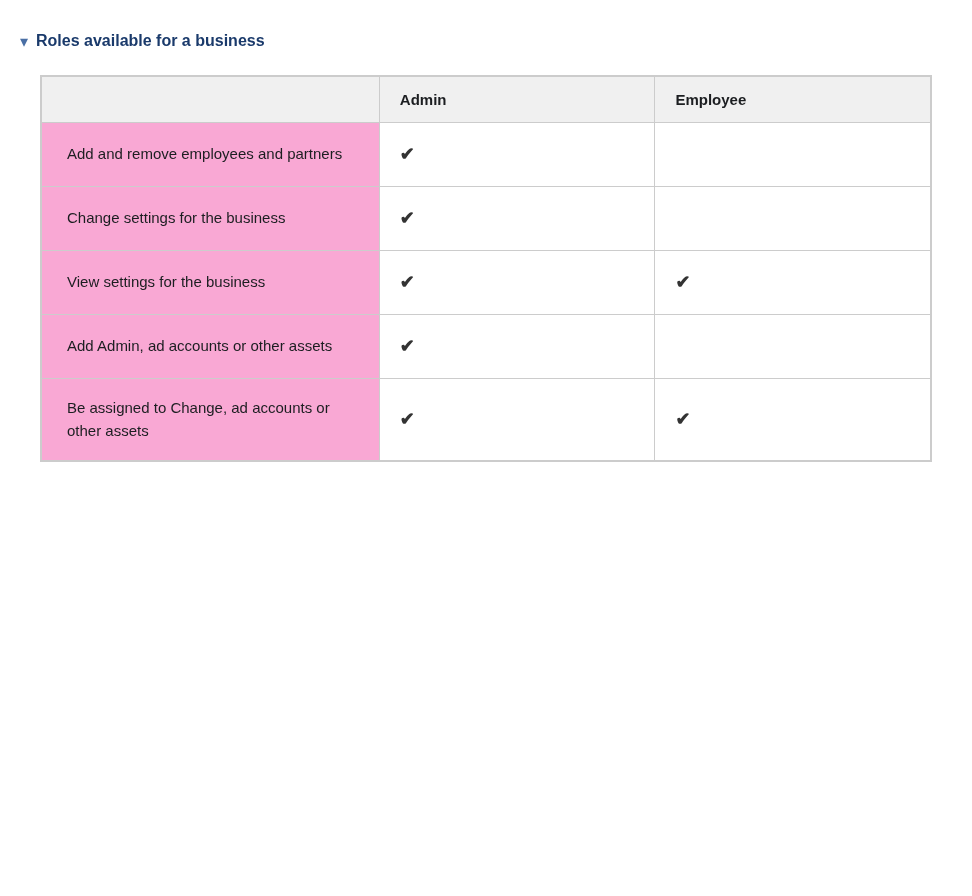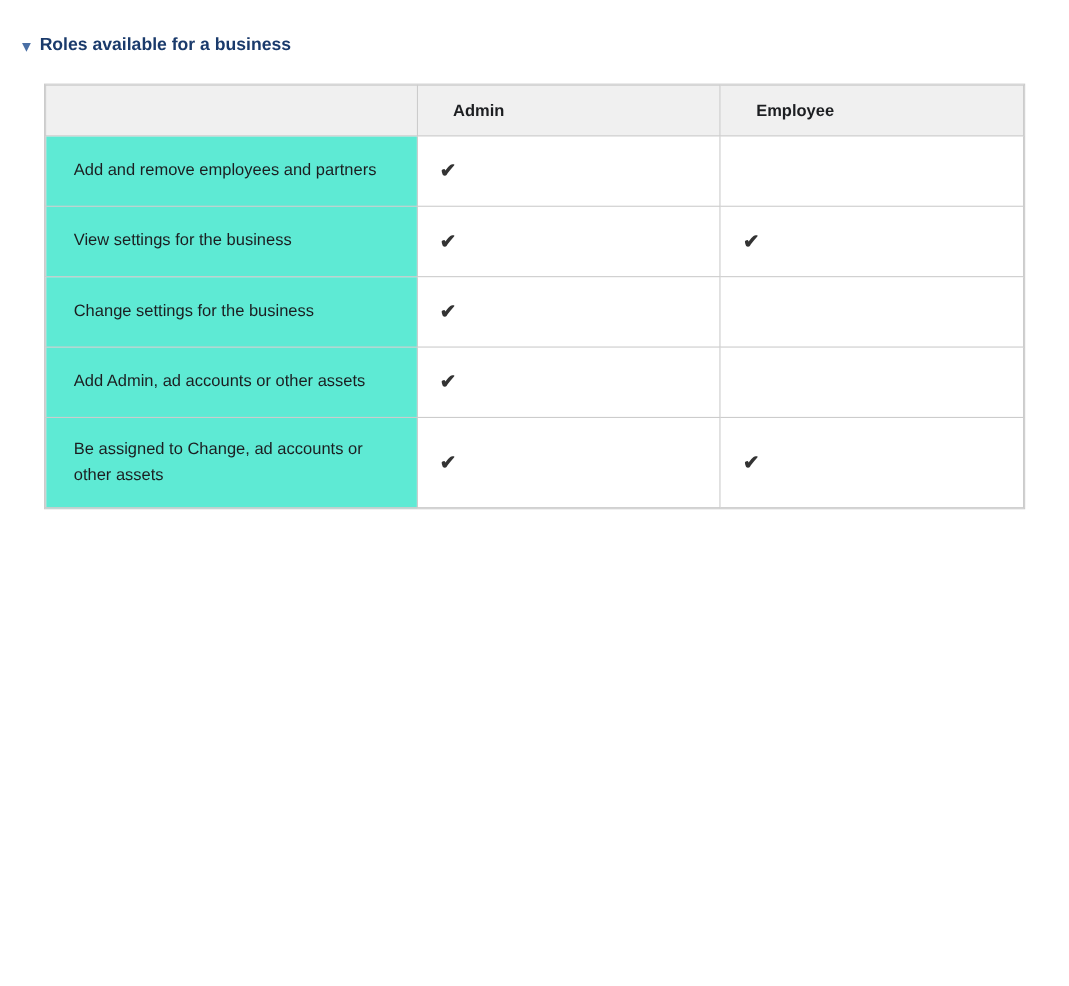--- a/index.html
+++ b/index.html
@@ -45,21 +45,21 @@
     }
 
     table {
       width: 100%;
       border-collapse: collapse;
     }
 
     thead tr th {
       background-color: #f0f0f0;
       border: 1px solid #ccc;
-      padding: 14px 32px;
+      padding: 14px 20px;
       text-align: left;
       font-weight: 700;
       font-size: 15px;
       color: #1c1e21;
     }
 
     thead tr th:first-child {
       background-color: #f0f0f0;
       width: 38%;
     }
@@ -71,21 +71,21 @@
     tbody tr td {
       border: 1px solid #ccc;
       padding: 18px 20px;
       vertical-align: middle;
       font-size: 15px;
       color: #1c1e21;
       line-height: 1.5;
     }
 
     tbody tr td:first-child {
-      background-color: #5eead4;
+      background-color: #f9a8d4;
       padding-left: 25px;
     }
 
     .checkmark {
       font-size: 18px;
       color: #333;
       font-weight: bold;
     }
   </style>
 </head>
@@ -105,28 +105,28 @@
         <th>Employee</th>
       </tr>
     </thead>
     <tbody id="table-body">
     <tr>
           <td>Add and remove employees and partners</td>
           <td><span class="checkmark">✔</span></td>
           <td></td>
         </tr>
         <tr>
+          <td>Change settings for the business</td>
+          <td><span class="checkmark">✔</span></td>
+          <td></td>
+        </tr>
+        <tr>
           <td>View settings for the business</td>
           <td><span class="checkmark">✔</span></td>
           <td><span class="checkmark">✔</span></td>
-        </tr>
-        <tr>
-          <td>Change settings for the business</td>
-          <td><span class="checkmark">✔</span></td>
-          <td></td>
         </tr>
         <tr>
           <td>Add Admin, ad accounts or other assets</td>
           <td><span class="checkmark">✔</span></td>
           <td></td>
         </tr>
         <tr>
           <td>Be assigned to Change, ad accounts or other assets</td>
           <td><span class="checkmark">✔</span></td>
           <td><span class="checkmark">✔</span></td>

